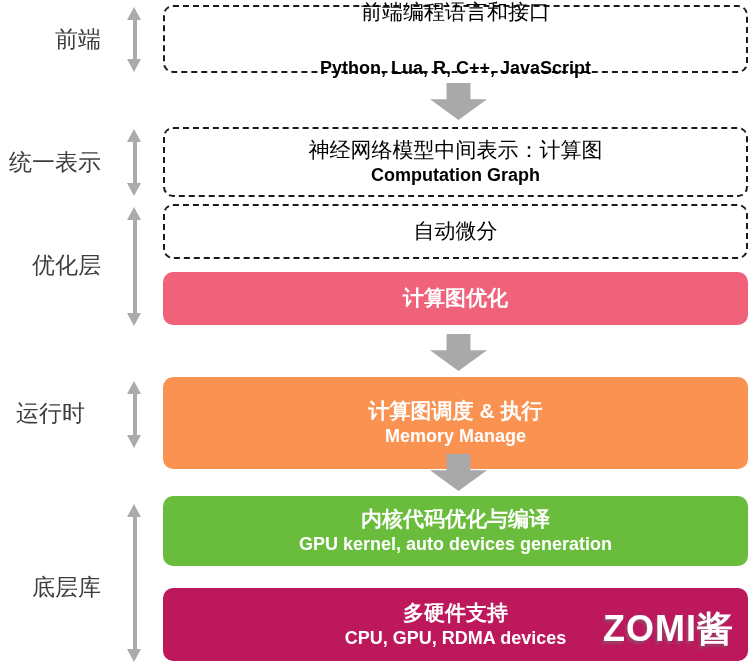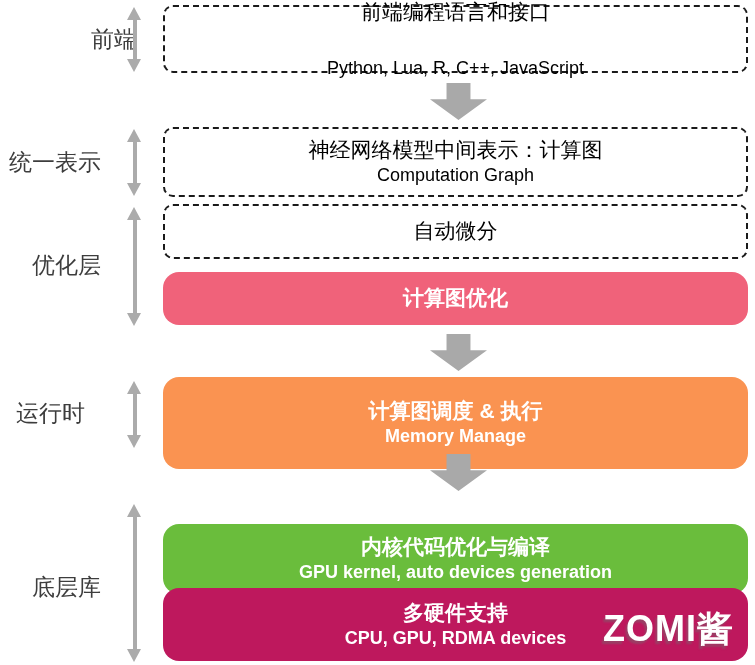--- a/index.html
+++ b/index.html
@@ -62,34 +62,35 @@
     text-align: center;
   }
   .dbox {
     border: 2px dashed #1a1a1a;
     border-radius: 10px;
     background: #ffffff;
     color: #000000;
   }
   .cbox {
     border: none;
-    border-radius: 16px;
+    border-radius: 10px;
     color: #ffffff;
   }
   .box .title {
     font-size: 21px;
     font-weight: 600;
     line-height: 1.35;
     white-space: nowrap;
   }
   .dbox .title { font-weight: 500; }
   .box .subtitle {
     font-size: 18px;
     line-height: 1.3;
     white-space: nowrap;
+    font-weight: bold;
   }
   .cbox .subtitle { font-weight: 600; }
   
   .blockarrow {
     position: absolute;
     left: 430px;
     width: 57px;
     height: 37px;
     background: #a9a9a9;
     clip-path: polygon(29% 0, 71% 0, 71% 44%, 100% 44%, 50% 100%, 0 44%, 29% 44%);
@@ -105,21 +106,21 @@
     letter-spacing: 1px;
     text-shadow: -2px 3px 2px rgba(110,110,110,0.45);
     white-space: nowrap;
   }
 </style>
 </head>
 <body>
 
 <div class="canvas">
 
-  <div class="side-label" style="top:28px;padding-left:36px;">前端</div>
+  <div class="side-label" style="top:28px;">前端</div>
   <div class="side-label" style="top:254px;">优化层</div>
   <div class="side-label" style="top:151px;">统一表示</div>
   <div class="side-label" style="top:402px;text-align:center;">运行时</div>
   <div class="side-label" style="top:576px;">底层库</div>
 
   <div class="varrow" style="top:7px;   height:65px;">
       <span class="shaft"></span>
     </div>
   <div class="varrow" style="top:129px; height:67px;">
       <span class="shaft"></span>
@@ -156,21 +157,21 @@
 
   <div class="blockarrow" style="top:334px;"></div>
 
   <div class="box cbox" style="top:377px; height:92px; background:#fa9351;">
     <div class="title">计算图调度 &amp; 执行</div>
     <div class="subtitle">Memory Manage</div>
   </div>
 
   <div class="blockarrow" style="top:454px;"></div>
 
-  <div class="box cbox" style="top:524px; height:70px; background:#6abd3c;">
+  <div class="box cbox" style="top:496px; height:70px; background:#6abd3c;">
     <div class="title">内核代码优化与编译</div>
     <div class="subtitle">GPU kernel, auto devices generation</div>
   </div>
 
   <div class="box cbox" style="top:588px; height:73px; background:#be185d;">
     <div class="title">多硬件支持</div>
     <div class="subtitle">CPU, GPU, RDMA devices</div>
     <div class="watermark">ZOMI酱</div>
   </div>
 

